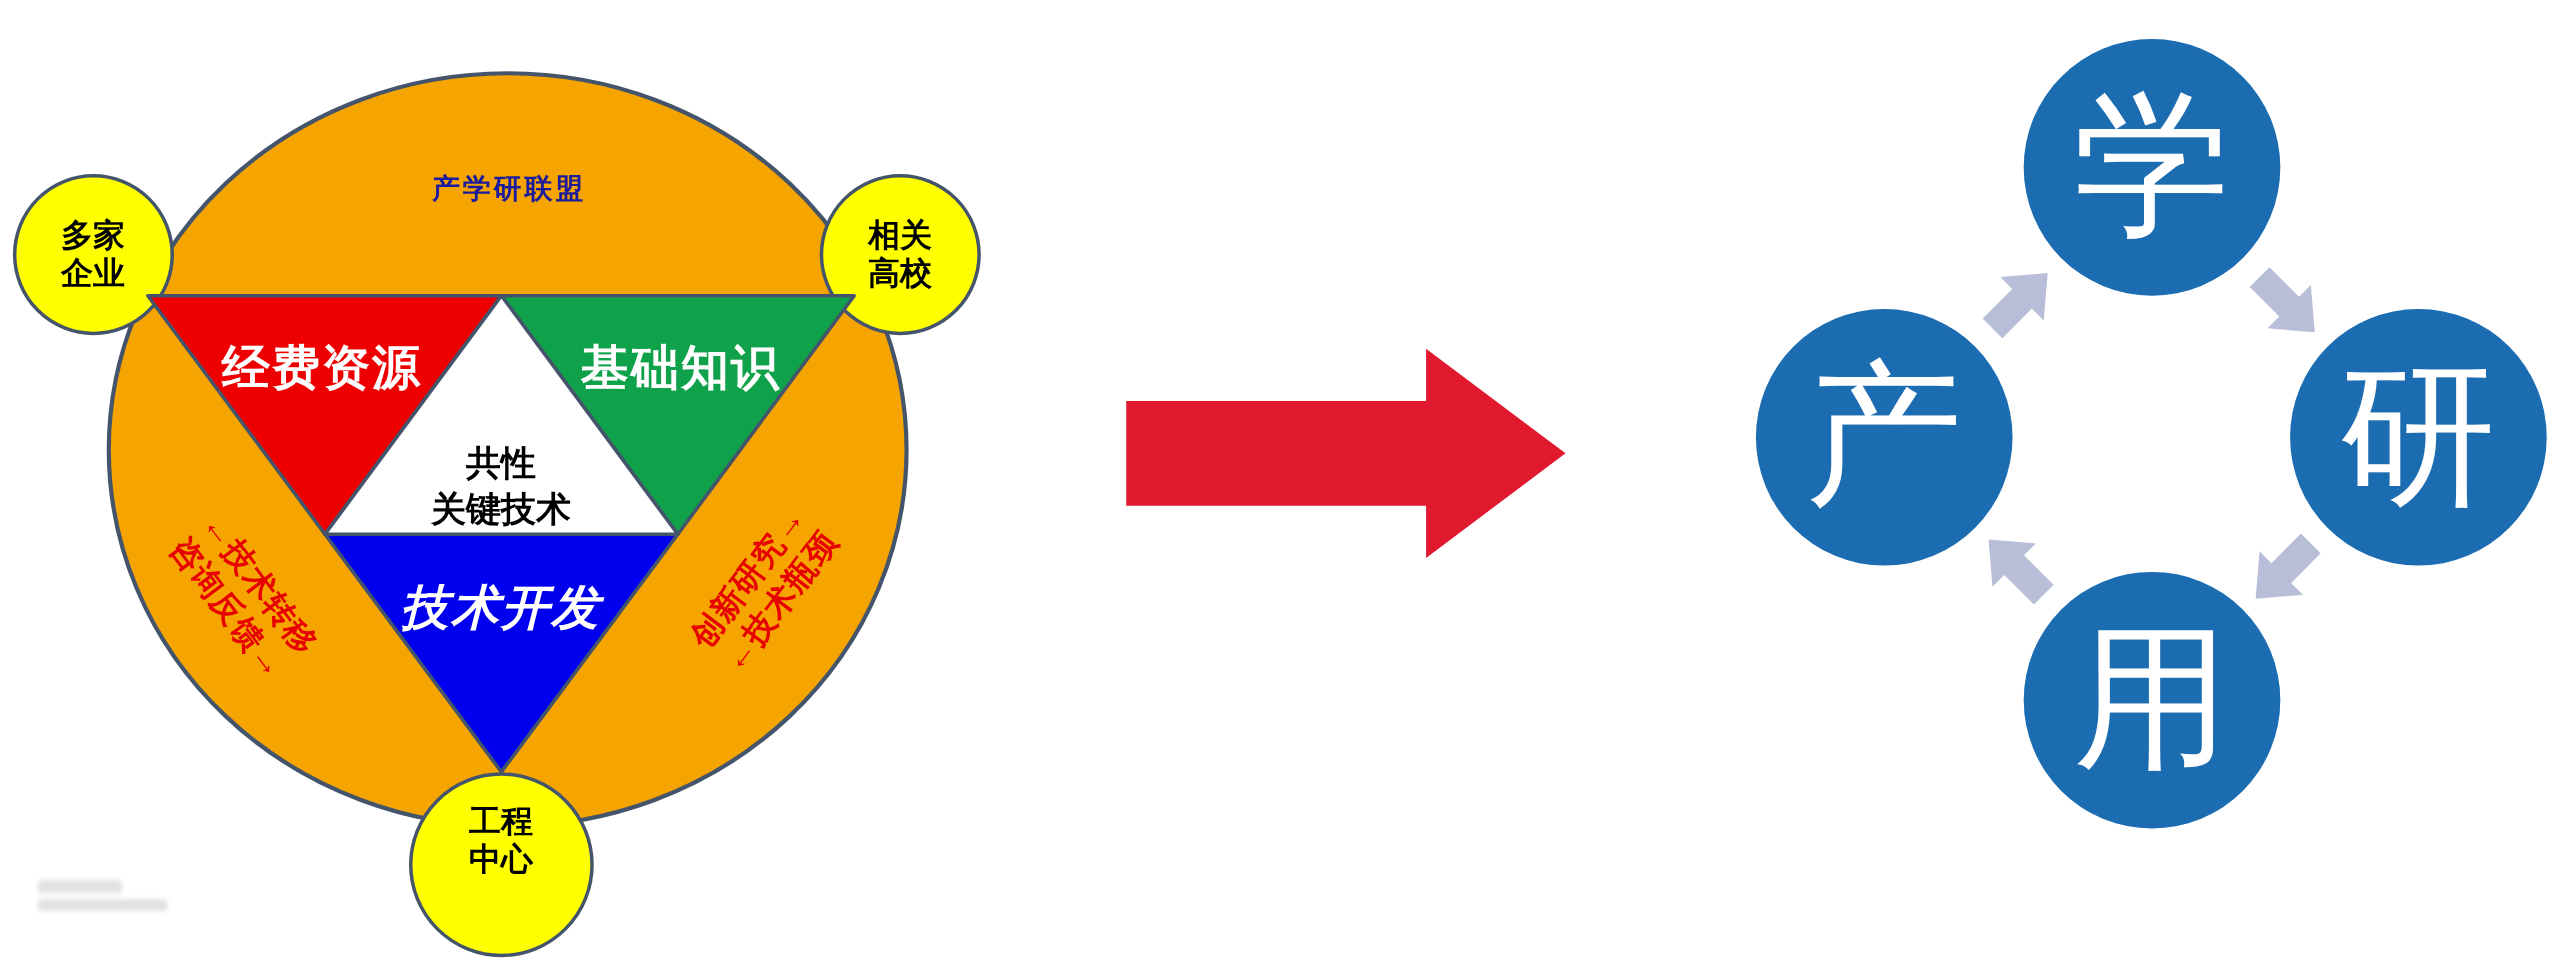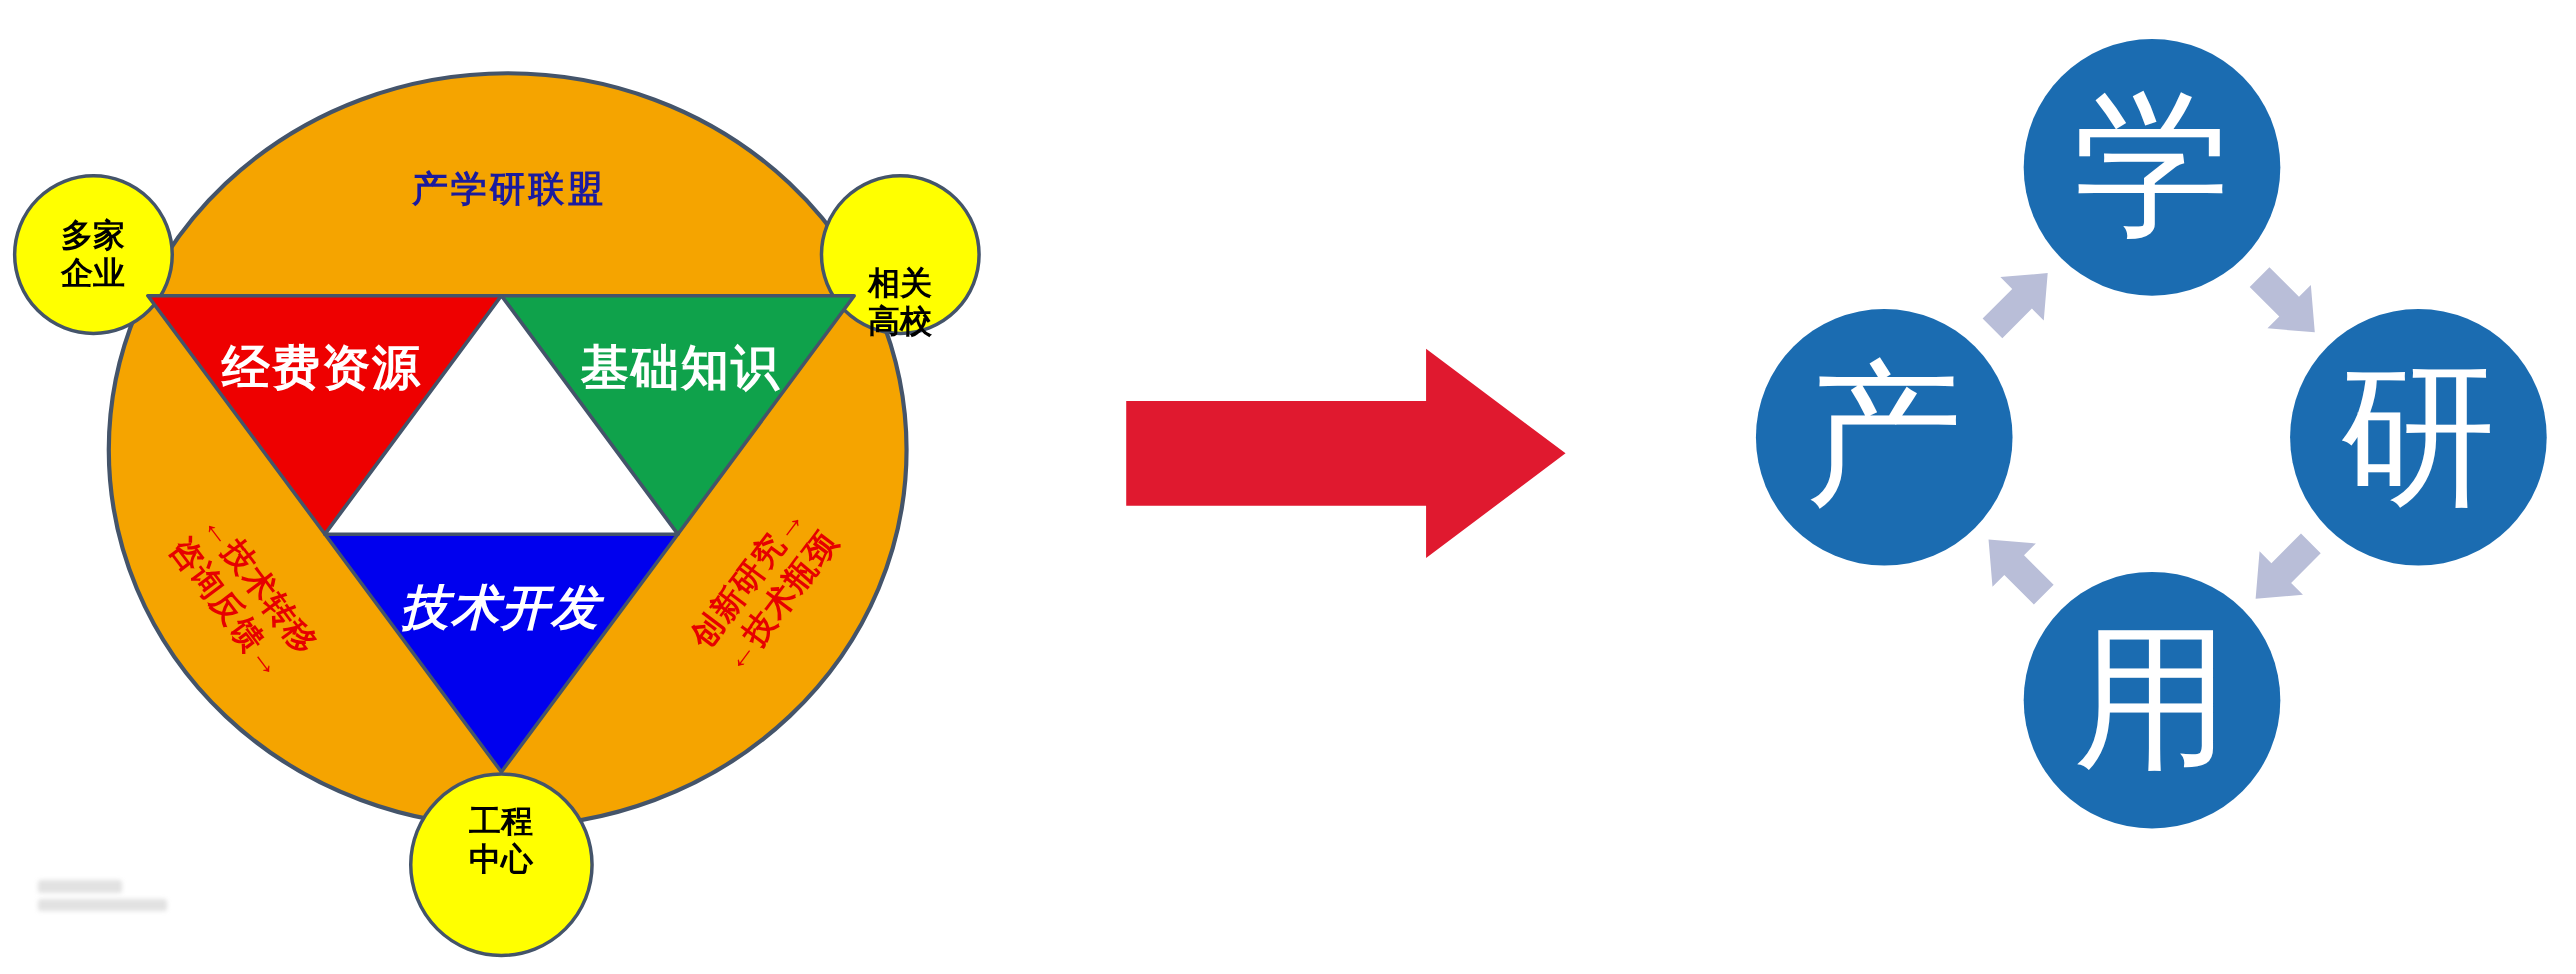--- a/index.html
+++ b/index.html
@@ -17,24 +17,24 @@
     width: 2576px;
     height: 975px;
   }
   .lbl {
     position: absolute;
     transform: translate(-50%, -50%);
     text-align: center;
     font-weight: bold;
     white-space: nowrap;
   }
-  #t-title     { left: 509px;  top: 189px;  font-size: 36px; color: #1B1B9E; letter-spacing: 2.8px; }
+  #t-title     { left: 509px;  top: 189px;  font-size: 28px; color: #1B1B9E; letter-spacing: 2.8px; }
   .sat         { font-size: 32px; color: #000000; line-height: 1.18; }
   #t-sat-left  { left: 93px;  top: 255px;  }
-  #t-sat-right { left: 900px; top: 255px; margin-top: 48px;  }
+  #t-sat-right { left: 900px; top: 255px;  }
   #t-sat-bottom{ left: 501px;  top: 841px; }
   .tri-lbl     { font-size: 48px; color: #ffffff; letter-spacing: 2.1px; }
   #t-funding   { left: 322px;  top: 368px;  }
   #t-knowledge { left: 681px;  top: 368px;  }
   #t-core      { left: 501px;  top: 485px;  font-size: 35px; color: #000000; line-height: 1.3; }
   #t-dev       { left: 501px;  top: 608px; font-style: italic;  }
   .flow        { font-size: 32px; color: #E60000; line-height: 1.25; letter-spacing: 1.4px; }
   #t-flow-left  { left: 244px;  top: 596px; transform: translate(-50%,-50%) rotate(53deg); }
   #t-flow-right { left: 764px; top: 589px; transform: translate(-50%,-50%) rotate(-53deg); }
   .cyc {
@@ -102,20 +102,24 @@
     <div>相关</div>
     <div>高校</div>
   </div>
   <div class="lbl sat" id="t-sat-bottom">
     <div>工程</div>
     <div>中心</div>
   </div>
 
   <div class="lbl tri-lbl" id="t-funding">经费资源</div>
   <div class="lbl tri-lbl" id="t-knowledge">基础知识</div>
+  <div class="lbl" id="t-core">
+    <div>共性</div>
+    <div>关键技术</div>
+  </div>
   <div class="lbl tri-lbl" id="t-dev">技术开发</div>
 
   <div class="lbl flow" id="t-flow-left">
     <div>←技术转移</div>
     <div>咨询反馈→</div>
   </div>
   <div class="lbl flow" id="t-flow-right">
     <div>创新研究→</div>
     <div>←技术瓶颈</div>
   </div>

